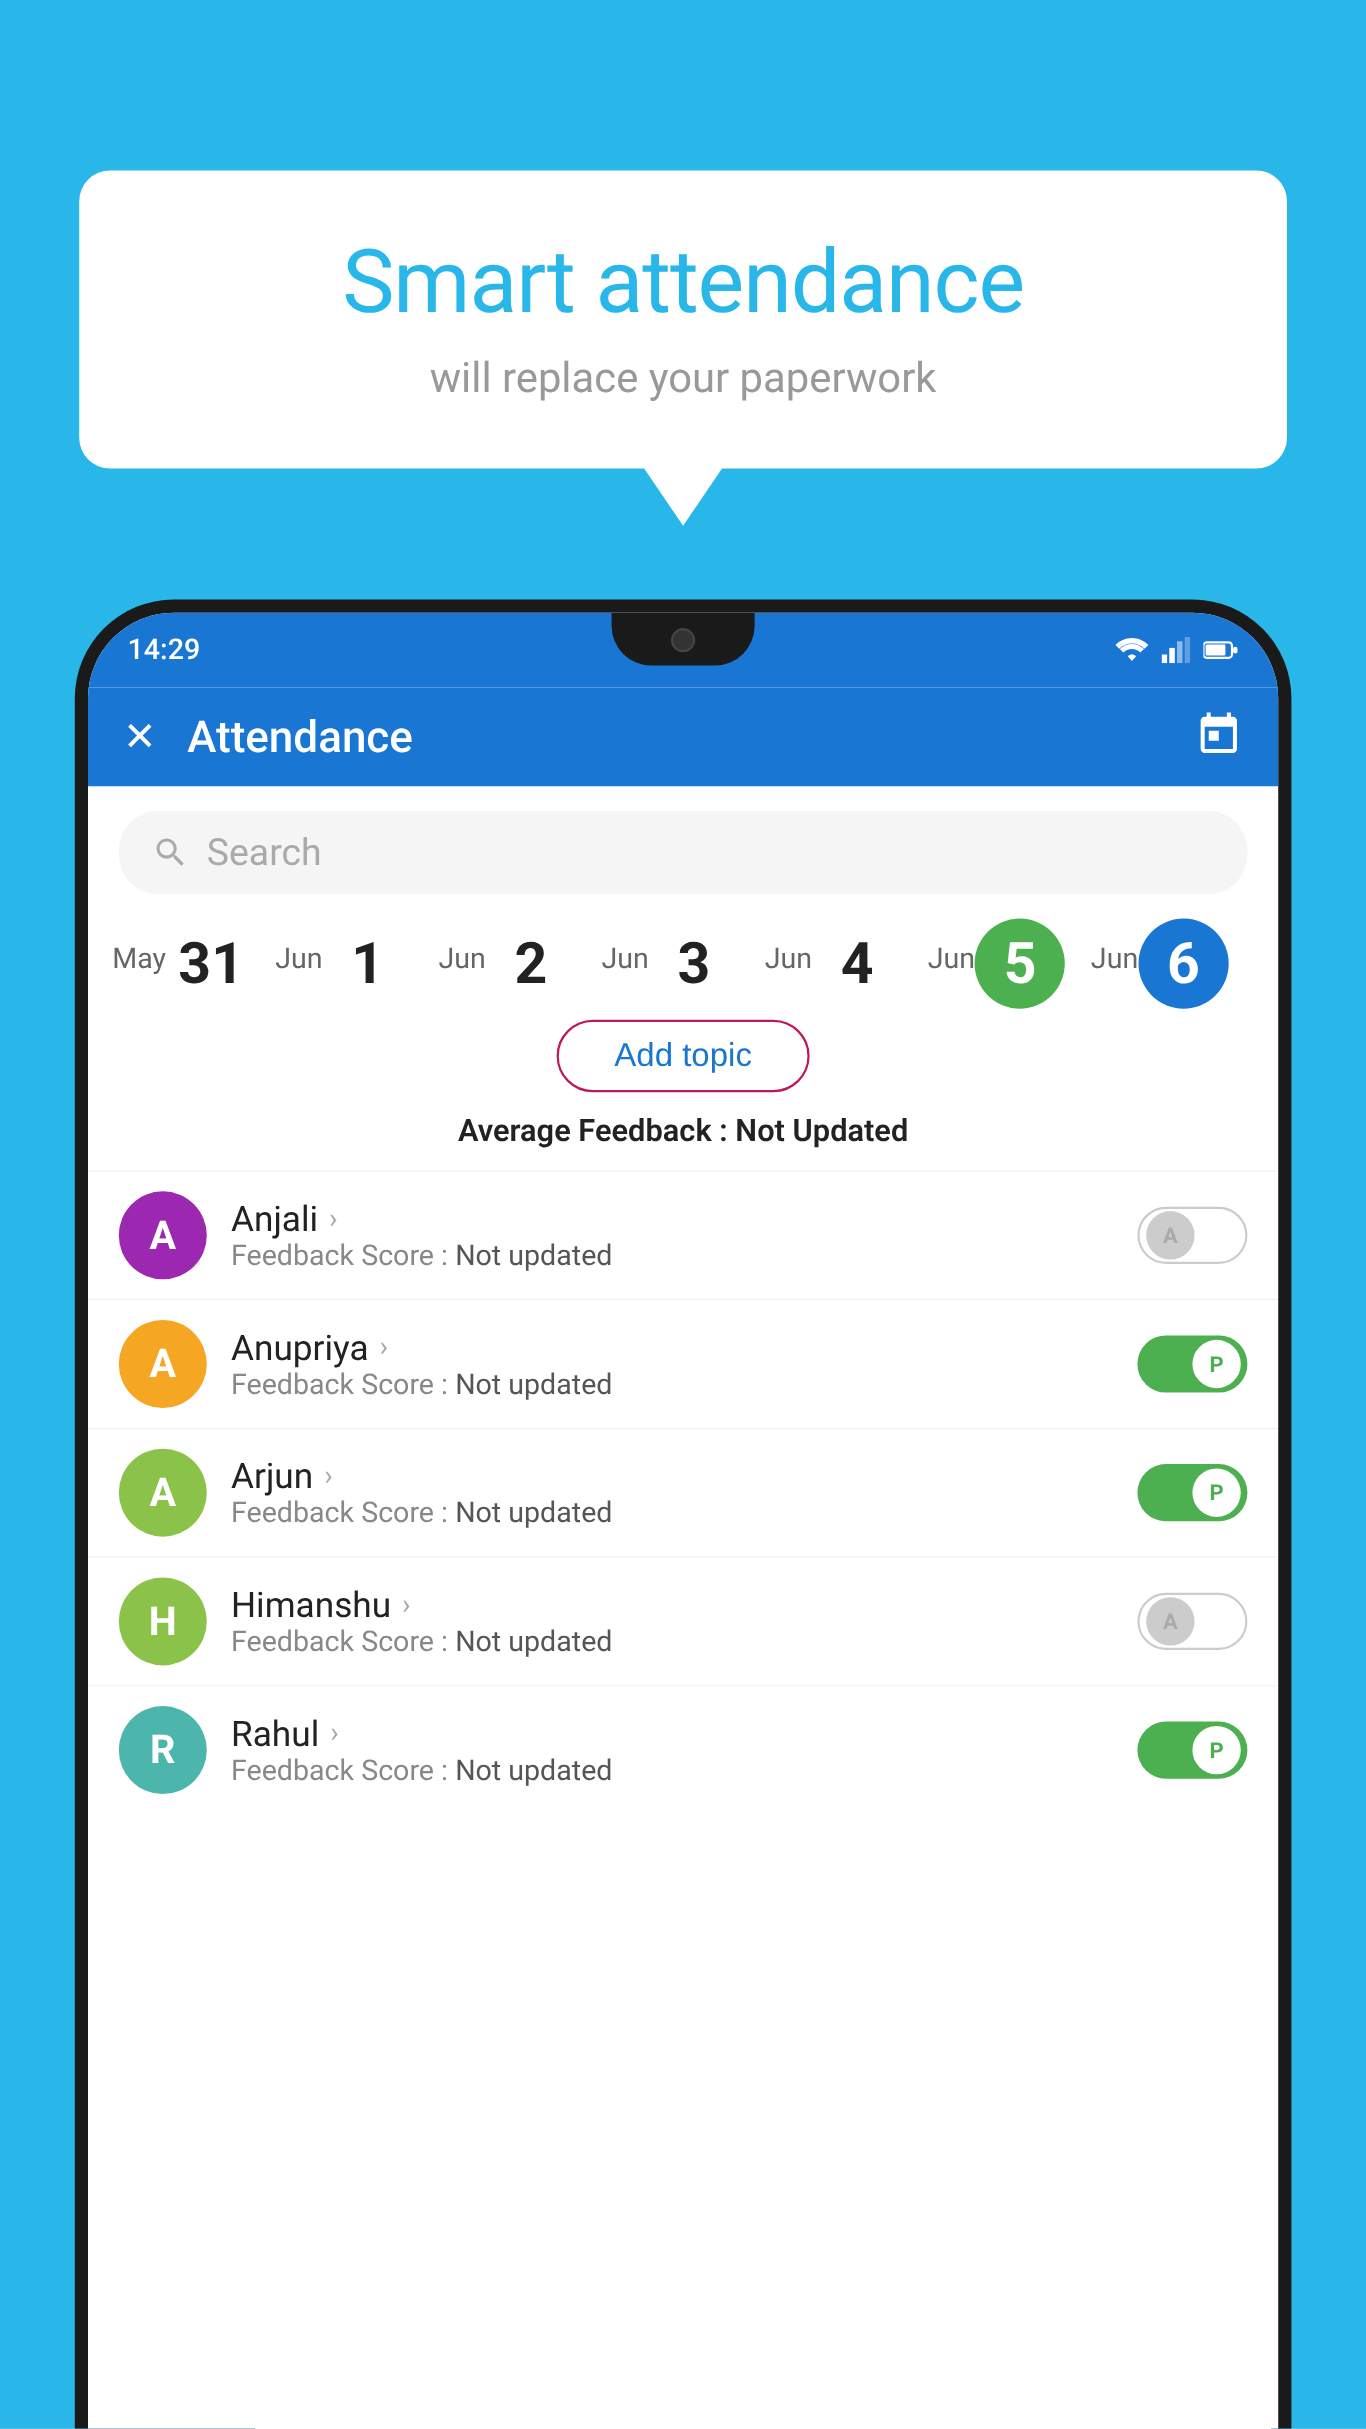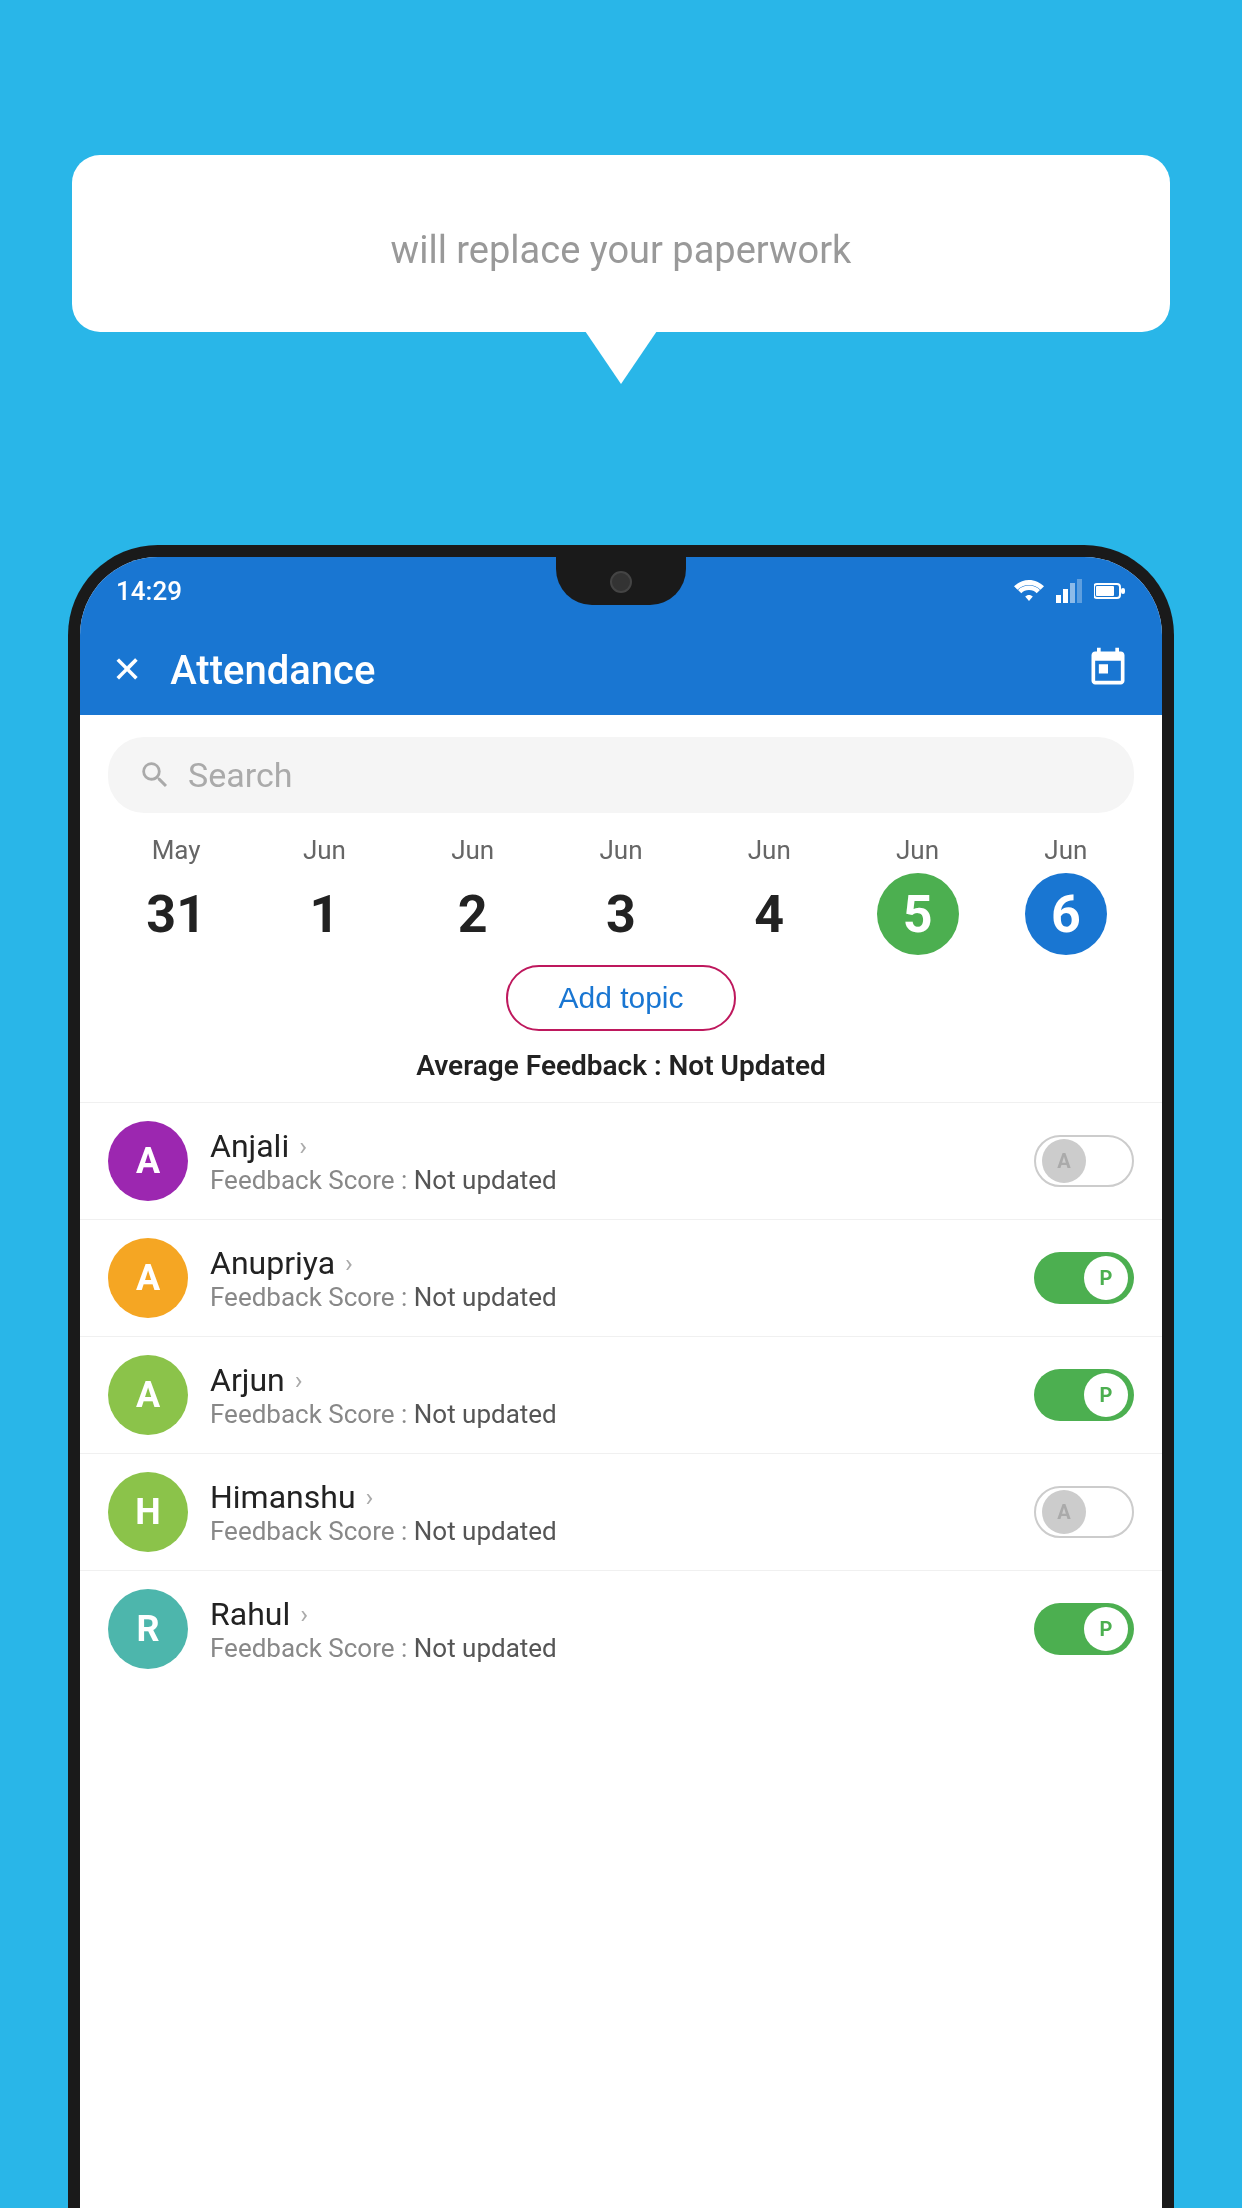--- a/index.html
+++ b/index.html
@@ -168,21 +168,20 @@
     
     .date-strip {
       display: flex;
       align-items: center;
       padding: 0 22px;
       margin-top: 8px;
     }
     .date-col {
       flex: 1;
       display: flex;
-      flex-direction: column;
       align-items: center;
     }
     .date-month {
       font-size: 26px;
       color: #666;
       font-weight: 400;
       margin-bottom: 8px;
     }
     .date-num {
       font-size: 52px;
@@ -326,20 +325,21 @@
     .toggle.on .toggle-thumb {
       right: 6px;
       background: white;
       color: #4caf50;
     }
   </style>
 </head>
 <body>
 
 <div class="speech-bubble">
+  <div class="speech-bubble-title">Smart attendance</div>
   <div class="speech-bubble-subtitle">will replace your paperwork</div>
 </div>
 
 <div class="phone-frame">
   <div class="phone-inner">
 
     <div class="status-bar">
       <span class="status-time">14:29</span>
       <div class="notch">
         <div class="notch-camera"></div>

